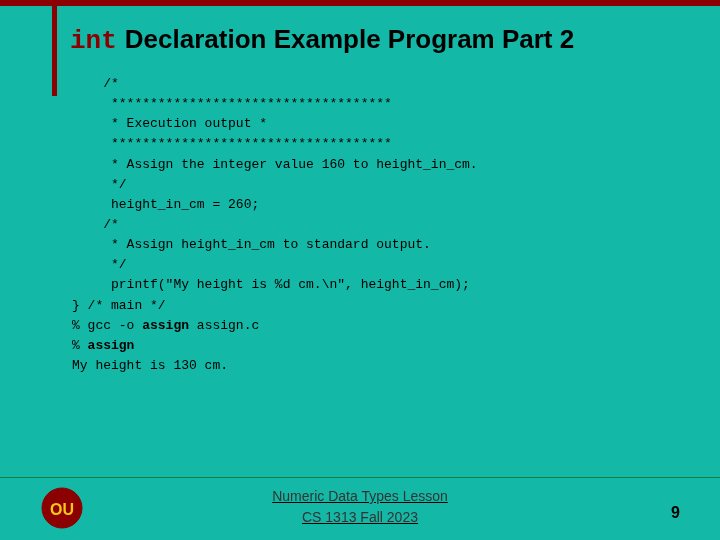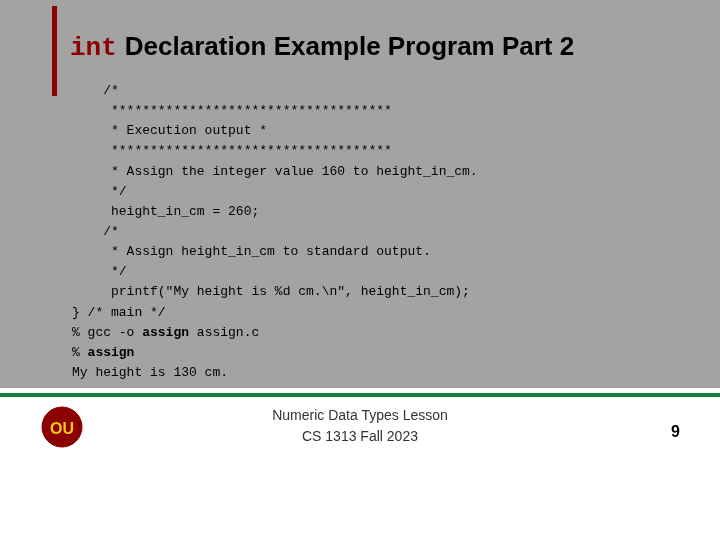--- a/index.html
+++ b/index.html
@@ -11,22 +11,22 @@
     body {
       width: 720px;
       height: 540px;
       background: #ffffff;
       font-family: Arial, sans-serif;
       overflow: hidden;
     }
 
     .slide {
       width: 720px;
-      height: 388px;
-      background: #a3a3a3;
+      height: 540px;
+      background: #14b8a6;
       position: relative;
       display: flex;
       flex-direction: column;
     }
 
     .top-accent-bar {
       width: 100%;
       height: 6px;
       background: #8B0000;
     }
@@ -52,21 +52,20 @@
       font-weight: bold;
       color: #8B0000;
       margin-right: 8px;
     }
 
     .title-normal {
       font-family: Arial, sans-serif;
       font-size: 26px;
       font-weight: bold;
       color: #000000;
-      margin-top: 13px;
     }
 
     .content {
       padding: 8px 60px 10px 72px;
       flex: 1;
     }
 
     .code-block {
       font-family: 'Courier New', Courier, monospace;
       font-size: 13px;
@@ -74,21 +73,22 @@
       line-height: 1.55;
       white-space: pre;
     }
 
     .footer {
       display: flex;
       align-items: center;
       justify-content: center;
       padding: 8px 40px 12px 40px;
       position: relative;
-      border-top: 4px solid #15803d;
+      border-top: 1px solid #15803d;
+      text-decoration: underline;
     }
 
     .footer-logo {
       position: absolute;
       left: 40px;
       bottom: 10px;
       width: 44px;
       height: 44px;
     }
 

